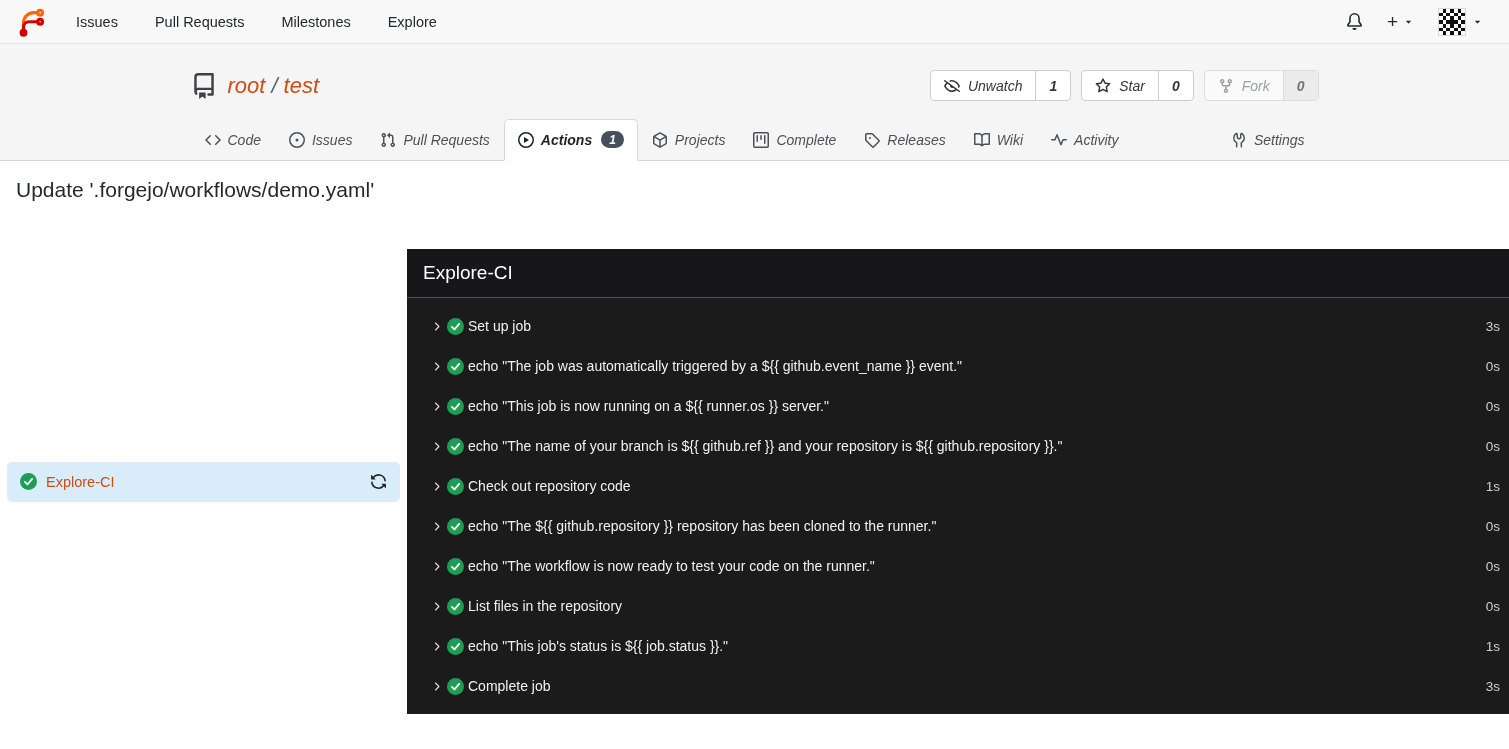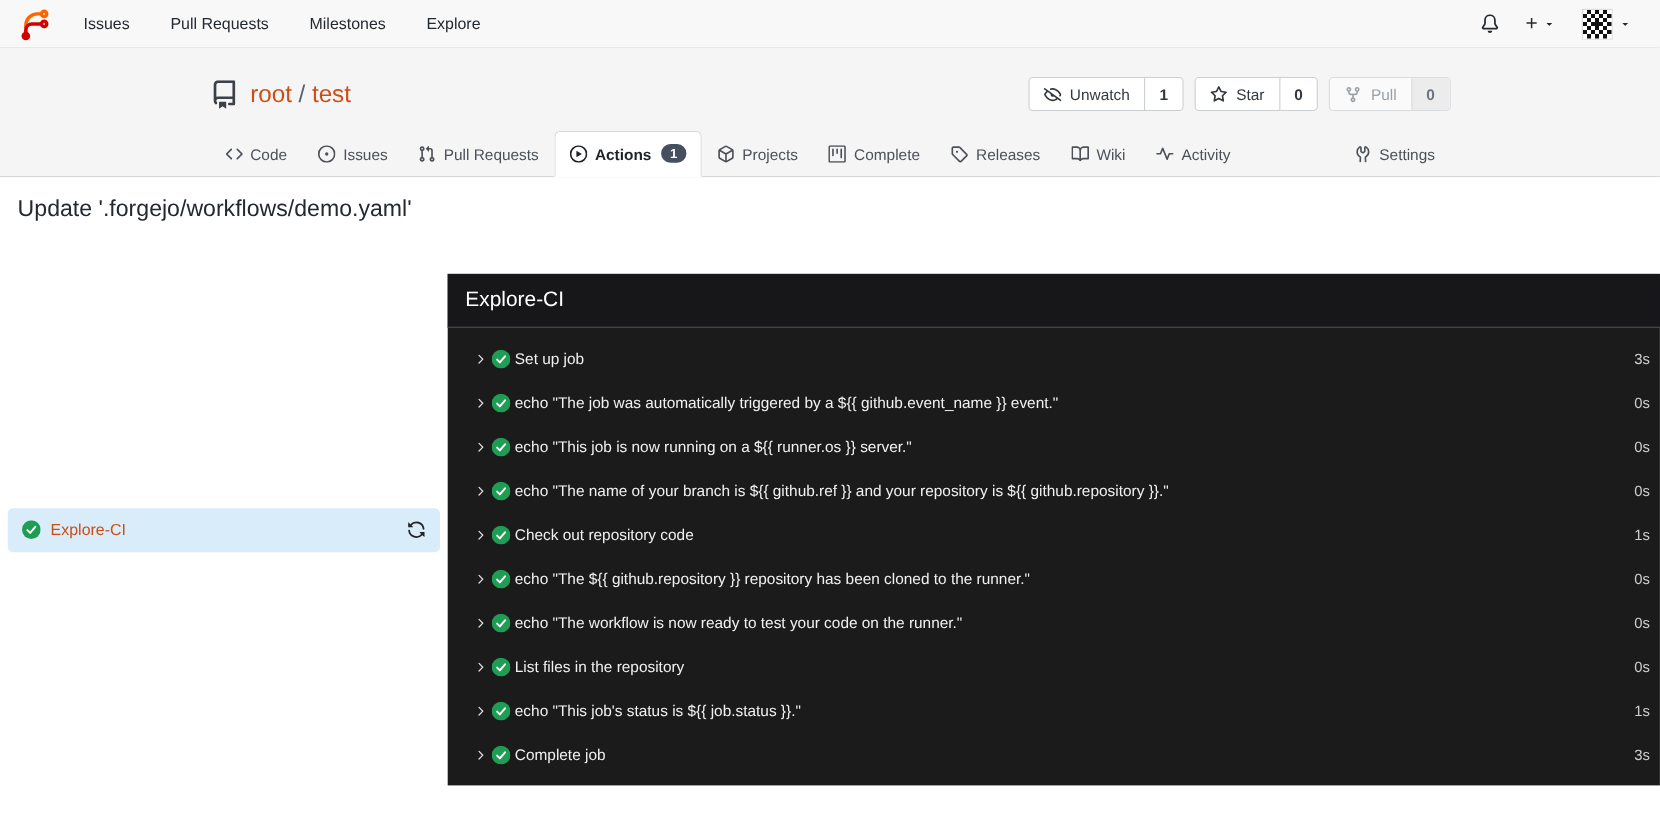--- a/index.html
+++ b/index.html
@@ -20,21 +20,21 @@
   .nav-links { display:flex; gap:37px; }
   .nav-link { font-size:14.5px; color:#24292f; cursor:pointer; }
   .nav-right { margin-left:auto; display:flex; align-items:center; gap:24px; }
   .icon-btn { color:#24292f; cursor:pointer; display:flex; align-items:center; gap:5px; }
   .plus-glyph { font-size:19px; line-height:1; color:#24292f; }
   .caret { color:#24292f; }
   .avatar-wrap { display:flex; align-items:center; gap:6px; cursor:pointer; }
   .avatar { width:28px; height:28px; background:#fff; border:1px solid #d8d8d8; }
 
   
-  .repo-header { background:#f5f5f6; }
+  .repo-header { background:#f5f5f6;font-style:italic; }
   .container { width:1128px; margin:0 auto; }
   .repo-title-row { display:flex; align-items:center; padding:26px 0 18px; }
   .repo-title { display:flex; align-items:center; gap:11px; }
   .repo-icon { color:#3c4047; }
   .repo-name { font-size:22px; display:flex; align-items:center; gap:6px; }
   .repo-link { color:#cc4e14; cursor:pointer; }
   .repo-sep { color:#57606a; }
   .repo-actions { margin-left:auto; display:flex; gap:10px; }
   .btn-group {
     display:flex; border:1px solid #cccfd2; border-radius:4px; overflow:hidden;
@@ -187,21 +187,21 @@
               </svg>
             <span>Star</span>
           </span>
           <span class="btn-count">0</span>
         </div>
         <div class="btn-group disabled">
           <span class="btn-main">
             <svg viewBox="0 0 16 16" width="16" height="16" fill="currentColor">
                 <path d="M5 5.372v.878c0 .414.336.75.75.75h4.5a.75.75 0 0 0 .75-.75v-.878a2.25 2.25 0 1 1 1.5 0v.878a2.25 2.25 0 0 1-2.25 2.25h-1.5v2.128a2.251 2.251 0 1 1-1.5 0V8.5h-1.5A2.25 2.25 0 0 1 3.5 6.25v-.878a2.25 2.25 0 1 1 1.5 0ZM5 3.25a.75.75 0 1 0-1.5 0 .75.75 0 0 0 1.5 0Zm6.75.75a.75.75 0 1 0 0-1.5.75.75 0 0 0 0 1.5Zm-3 8.75a.75.75 0 1 0-1.5 0 .75.75 0 0 0 1.5 0Z"></path>
               </svg>
-            <span>Pull</span>
+            <span>Fork</span>
           </span>
           <span class="btn-count">0</span>
         </div>
       </div>
     </div>
   </div>
 
   <div class="tab-bar">
     <div class="container">
       <div class="tabs">

